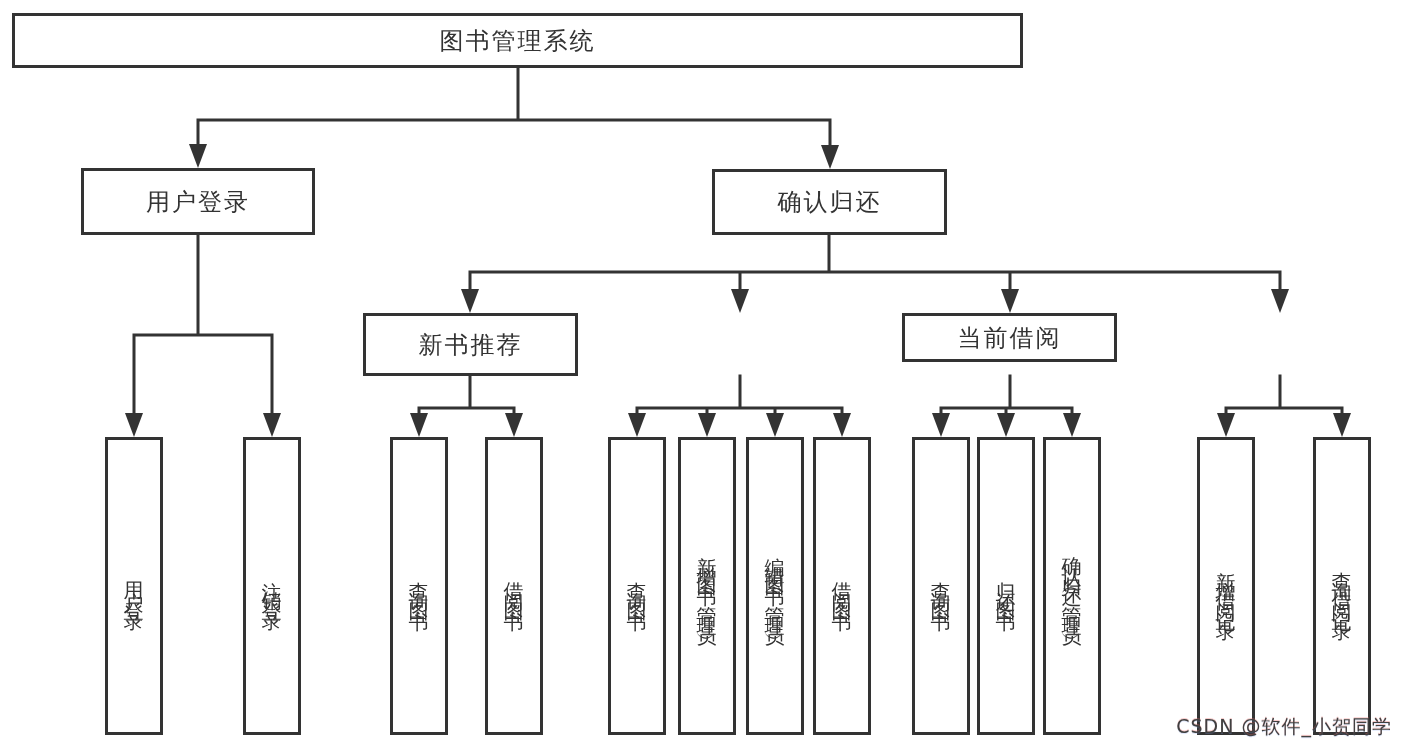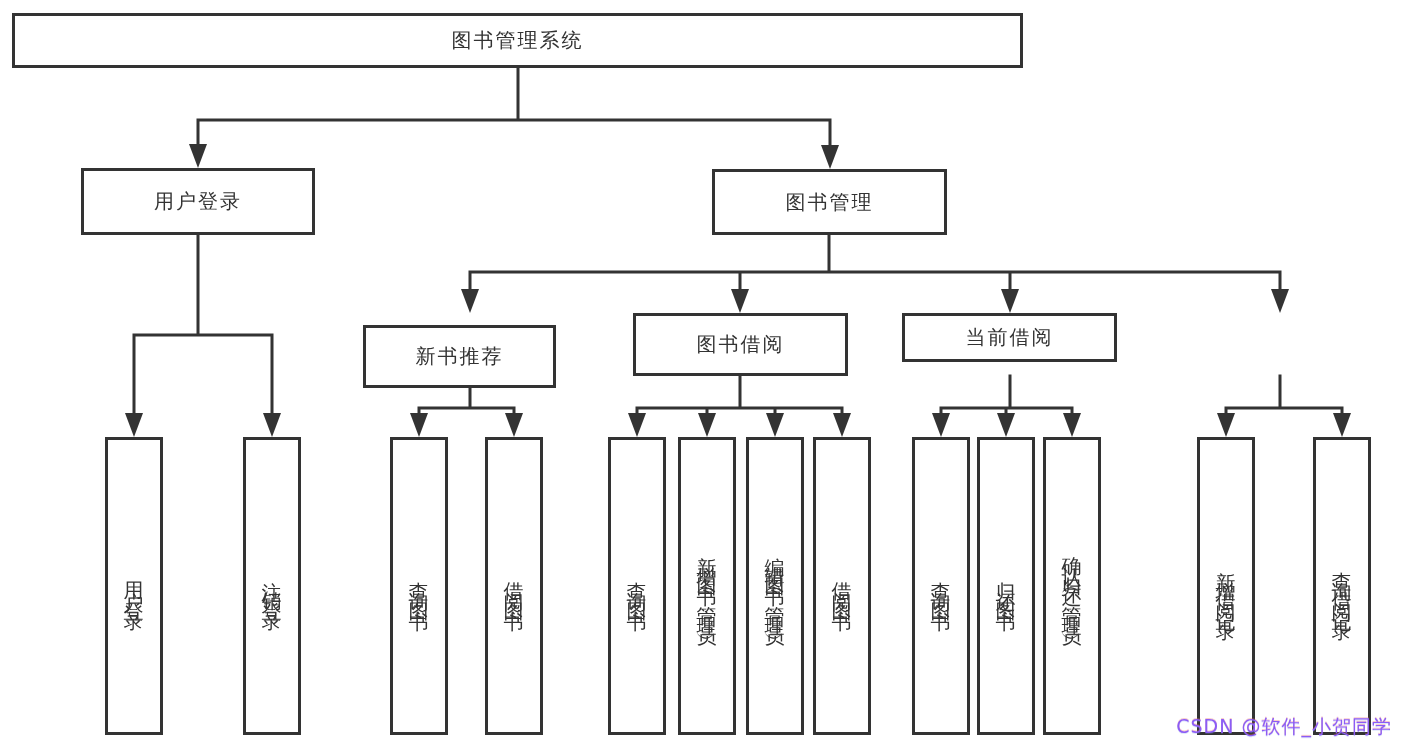--- a/index.html
+++ b/index.html
@@ -20,38 +20,38 @@
     position:absolute;
     background:#ffffff;
     border:3px solid #333333;
     box-sizing:border-box;
     display:flex;
     align-items:center;
     justify-content:center;
     z-index:2;
   }
   .node.h .label {
-    font-size:20px;
+    font-size:24px;
     letter-spacing:2px;
     white-space:nowrap;
   }
   .node.v .label {
     writing-mode:vertical-rl;
     text-orientation:mixed;
     font-size:20px;
     letter-spacing:10px;
     line-height:1;
   }
   .watermark {
     position:absolute;
     right:13px;
     bottom:7px;
     font-size:19px;
     letter-spacing:1px;
-    color:#8b5cf6;
+    color:#404040;
     text-shadow:0 -1px 0 rgba(236,110,110,0.35), 0 1px 0 rgba(130,160,235,0.25);
     z-index:5;
     white-space:nowrap;
   }
 </style>
 </head>
 <body>
 
 <div class="canvas">
 
@@ -89,28 +89,25 @@
   </svg>
 
   <div class="node h" style="left:12px;top:13px;width:1011px;height:55px">
     <span class="label">图书管理系统</span>
   </div>
 
   <div class="node h" style="left:81px;top:168px;width:234px;height:67px">
     <span class="label">用户登录</span>
   </div>
   <div class="node h" style="left:712px;top:169px;width:235px;height:66px">
-    <span class="label">图书管理</span>
+    <span class="label">确认归还</span>
   </div>
 
-  <div class="node h" style="left:363px;top:325px;width:193px;height:63px">
+  <div class="node h" style="left:363px;top:313px;width:215px;height:63px">
     <span class="label">新书推荐</span>
-  </div>
-  <div class="node h" style="left:633px;top:313px;width:215px;height:63px">
-    <span class="label">图书借阅</span>
   </div>
   <div class="node h" style="left:902px;top:313px;width:215px;height:49px">
     <span class="label">当前借阅</span>
   </div>
 
   <div class="node v" style="left:105px;top:437px;width:58px;height:298px">
     <span class="label">用户登录</span>
   </div>
   <div class="node v" style="left:243px;top:437px;width:58px;height:298px">
     <span class="label">注销登录</span>

